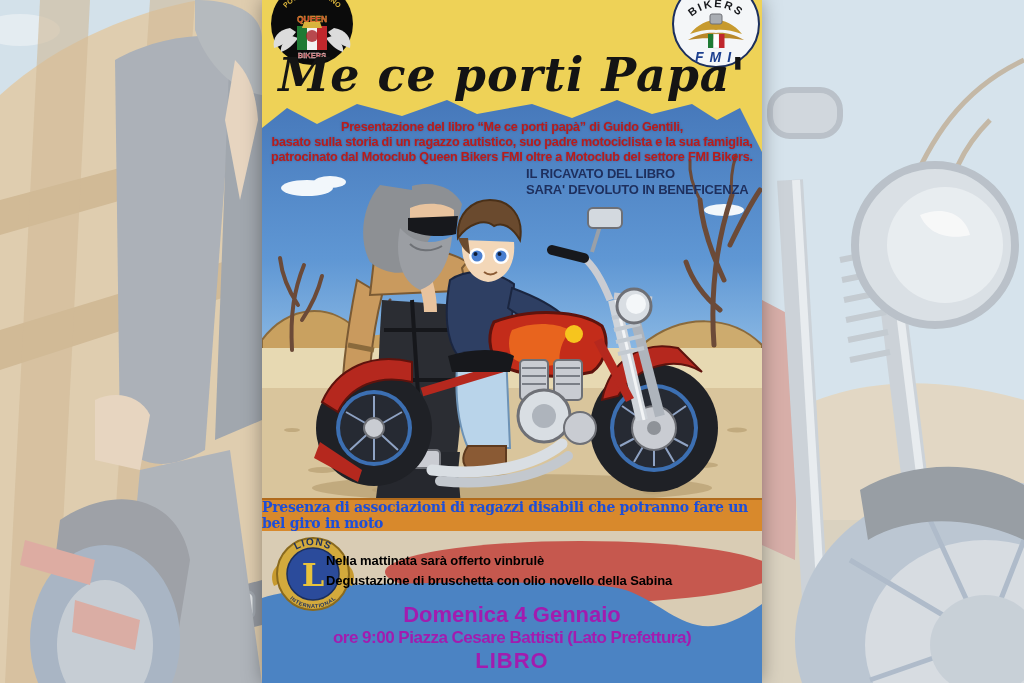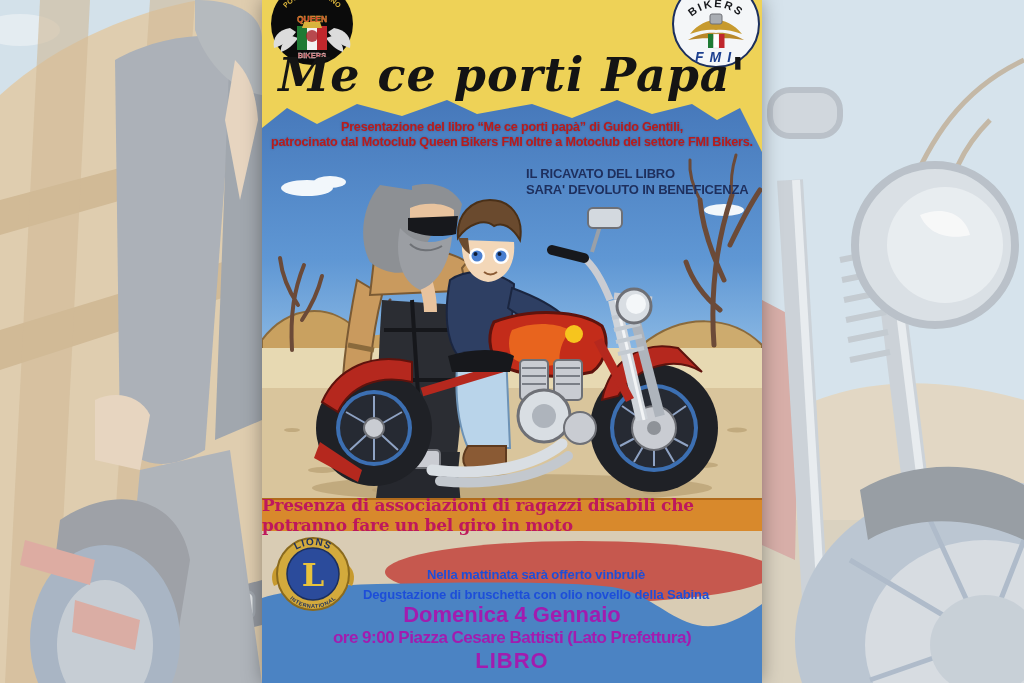--- a/index.html
+++ b/index.html
@@ -19,24 +19,24 @@
   .title{position:absolute;left:0;top:52px;width:100%;text-align:center;
          font-family:"DejaVu Serif",serif;font-style:italic;font-weight:bold;
          font-size:46px;color:#141414;letter-spacing:1px;line-height:1;}
   .intro{position:absolute;left:0;top:120px;width:100%;text-align:center;
          color:#b91c1c;font-weight:bold;font-size:12.6px;line-height:1.2;
          letter-spacing:-0.2px;text-shadow:0 0 2px rgba(30,60,110,.5);}
   .proceeds{position:absolute;right:6px;top:166px;width:230px;text-align:left;
          color:#1e2f5d;font-weight:bold;font-size:13px;line-height:1.25;letter-spacing:-0.2px;}
   .banner-text{position:absolute;left:0;top:498px;width:100%;height:33px;
          display:flex;align-items:center;justify-content:center;
-         font-family:"DejaVu Serif",serif;font-weight:bold;font-size:17px;
-         letter-spacing:-0.3px;color:#be185d;}
-  .offer{position:absolute;right:16px;top:551px;width:420px;text-align:center;
-         color:#1d4ed8;font-weight:bold;font-size:13px;line-height:1.55;letter-spacing:-0.1px;margin-top:14px;}
+         font-family:"DejaVu Serif",serif;font-weight:bold;font-size:14px;
+         letter-spacing:-0.3px;color:#1d4ed8;}
+  .offer{position:absolute;right:16px;top:551px;width:420px;text-align:left;
+         color:#000000;font-weight:bold;font-size:13px;line-height:1.55;letter-spacing:-0.1px;}
   .event{position:absolute;left:0;top:602px;width:100%;text-align:center;
          color:#a21caf;font-weight:bold;line-height:1.18;}
   .event .l1{font-size:22px;}
   .event .l2{font-size:17px;letter-spacing:-0.5px;}
   .event .l3{font-size:22px;letter-spacing:1px;}
 </style>
 </head>
 <body>
 
 <div id="canvas">
@@ -346,20 +346,21 @@
       <text font-size="5.5" font-weight="bold" fill="#1c2f5e" text-anchor="middle" font-family="Liberation Sans,sans-serif" letter-spacing="0.5">
         <textPath href="#larcB" startOffset="50%">INTERNATIONAL</textPath>
       </text>
       <text x="43" y="56" font-size="32" font-weight="bold" fill="#e8c23c" text-anchor="middle" font-family="DejaVu Serif,serif">L</text>
     </svg>
 
     <div class="title">Me ce porti Papa'</div>
 
     <div class="intro">
       <div>Presentazione del libro  “Me ce porti papà” di Guido Gentili,</div>
+      <div>basato sulla storia di un ragazzo autistico, suo padre motociclista e la sua famiglia,</div>
       <div>patrocinato dal Motoclub Queen Bikers FMI oltre a Motoclub del settore FMI Bikers.</div>
     </div>
 
     <div class="proceeds">
       <div>IL RICAVATO DEL LIBRO</div>
       <div>SARA' DEVOLUTO IN BENEFICENZA</div>
     </div>
 
     <div class="banner-text">Presenza di associazioni di ragazzi disabili che potranno fare un bel giro in moto</div>
 

